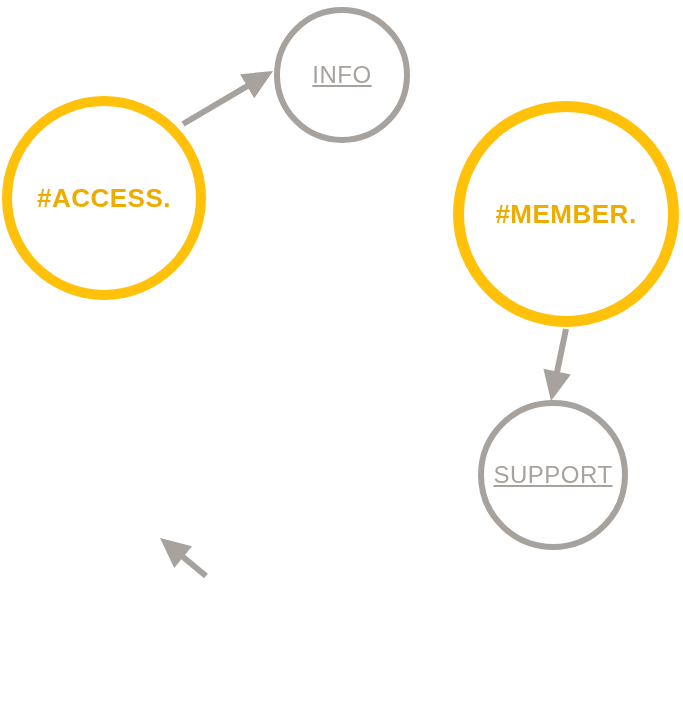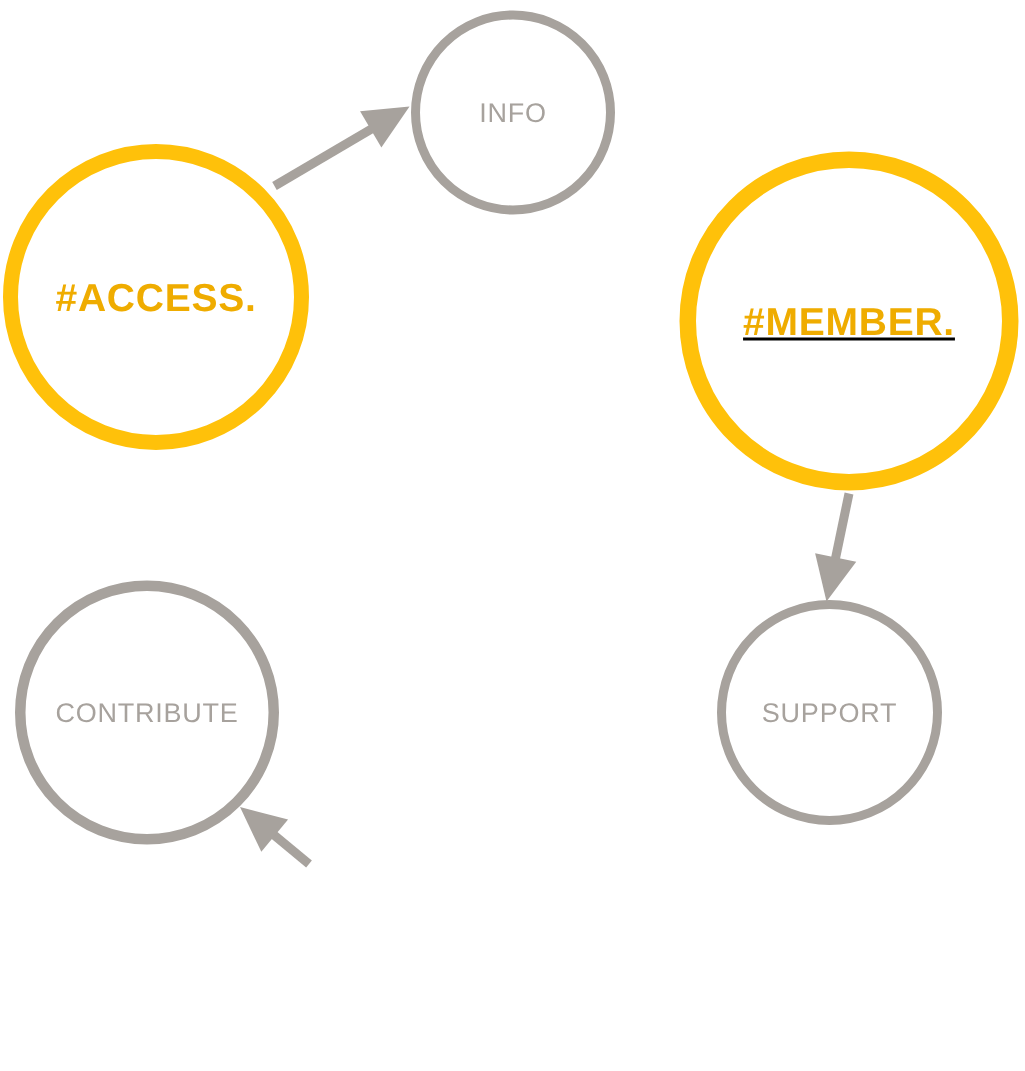--- a/index.html
+++ b/index.html
@@ -29,40 +29,38 @@
     white-space: nowrap;
     letter-spacing: 0.5px;
     user-select: none;
   }
   .node-label.accent {
     font-weight: bold;
     font-size: 26px;
   }
   .node-label.gray {
     font-weight: normal;
-    font-size: 18px;
+    font-size: 24px;
+    text-decoration: underline;
   }
   svg.arrows {
     position: absolute;
     left: 0;
     top: 0;
     pointer-events: none;
   }
 </style>
 </head>
 <body>
 
 <div class="canvas" style="background: rgb(255, 255, 255);">
-    <div class="node" style="left: 10px; top: 387px; width: 176px; height: 176px; border-width: 7px; border-color: rgb(167, 162, 157);">
-      <span class="node-label gray" style="color: rgb(167, 162, 157);">CONTRIBUTE</span>
-    </div>
     <div class="node" style="left: 478px; top: 400px; width: 150px; height: 150px; border-width: 6px; border-color: rgb(167, 162, 157);">
       <span class="node-label gray" style="color: rgb(167, 162, 157);">SUPPORT</span>
     </div>
-    <div class="node" style="left: 453px; top: 101px; width: 226px; height: 226px; border-width: 11px; border-color: rgb(255, 193, 10); text-decoration: underline;">
+    <div class="node" style="left: 453px; top: 101px; width: 226px; height: 226px; border-width: 11px; border-color: rgb(255, 193, 10);">
       <span class="node-label accent" style="color: rgb(239, 172, 0);">#MEMBER.</span>
     </div>
     <div class="node" style="left: 274px; top: 7px; width: 136px; height: 136px; border-width: 6px; border-color: rgb(167, 162, 157);">
       <span class="node-label gray" style="color: rgb(167, 162, 157);">INFO</span>
     </div>
     <div class="node" style="left: 2px; top: 96px; width: 204px; height: 204px; border-width: 10px; border-color: rgb(255, 193, 10);">
       <span class="node-label accent" style="color: rgb(239, 172, 0);">#ACCESS.</span>
     </div>
   <svg class="arrows" width="683" height="714" viewBox="0 0 683 714">
       <g>

